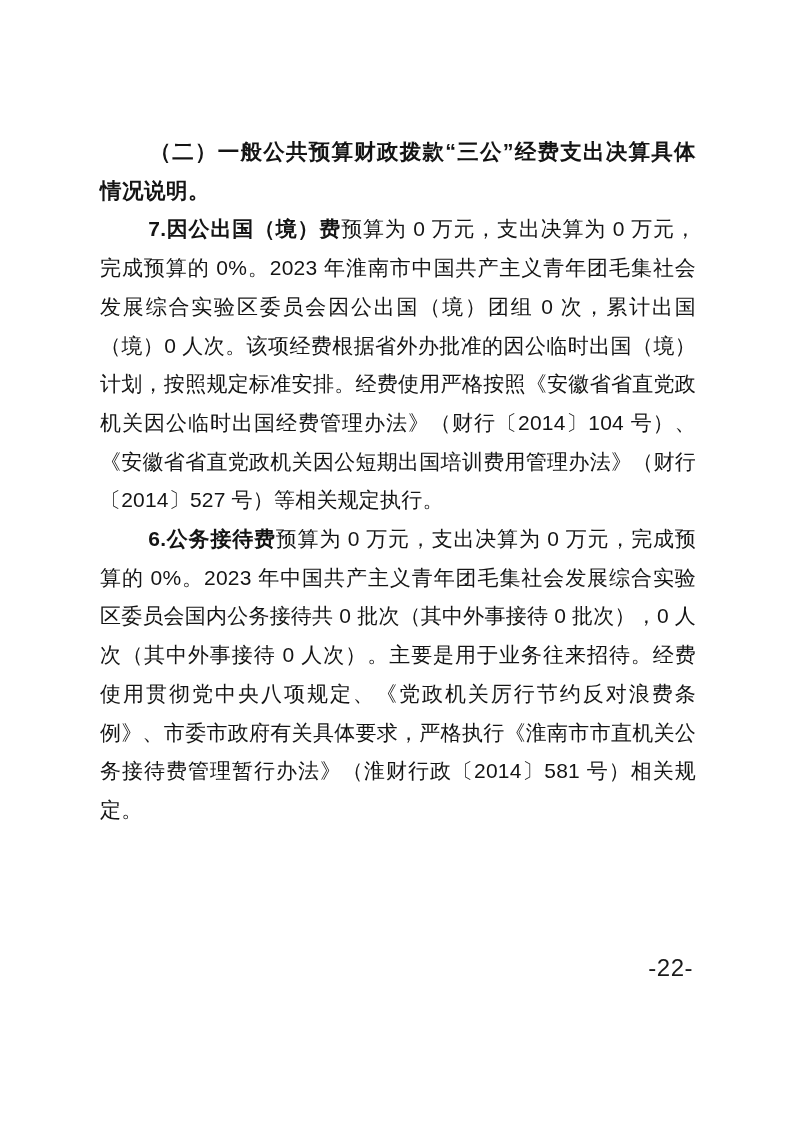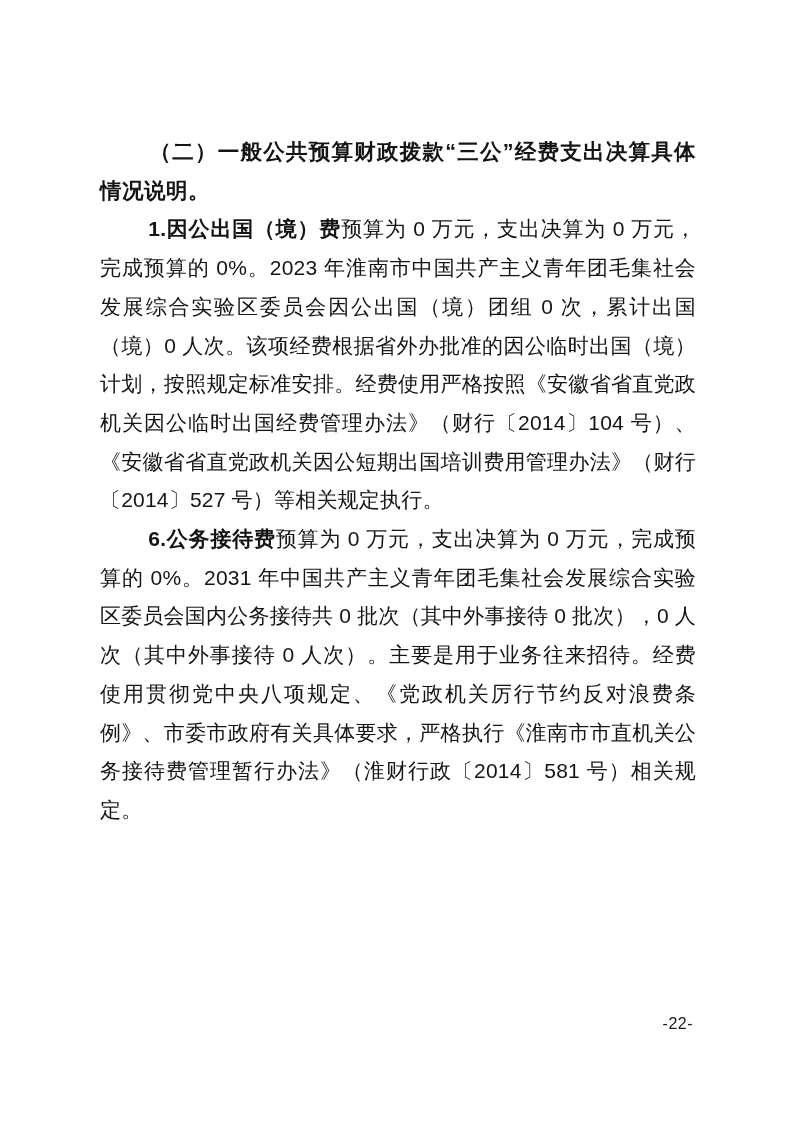--- a/index.html
+++ b/index.html
@@ -37,29 +37,29 @@
     margin: 0;
     text-indent: 2.3em;
     letter-spacing: 0.2px;
   }
   .content p .lead {
     font-weight: bold;
   }
   .page-number {
     position: absolute;
     right: 100px;
-    top: 1015px;
-    font-size: 16px;
+    top: 954px;
+    font-size: 24px;
     letter-spacing: 0.5px;
     color: #1a1a1a;
   }
 </style>
 </head>
 <body>
 
 <div class="page">
   <div class="content">
     <h2 class="heading">（二）一般公共预算财政拨款“三公”经费支出决算具体情况说明。</h2>
-    <p><span class="lead">1.因公出国（境）费</span><span>预算为 0 万元，支出决算为 0 万元，完成预算的 0%。2023 年淮南市中国共产主义青年团毛集社会发展综合实验区委员会因公出国（境）团组 0 次，累计出国（境）0 人次。该项经费根据省外办批准的因公临时出国（境）计划，按照规定标准安排。经费使用严格按照《安徽省省直党政机关因公临时出国经费管理办法》（财行〔2014〕104 号）、《安徽省省直党政机关因公短期出国培训费用管理办法》（财行〔2014〕527 号）等相关规定执行。</span></p>
-    <p><span class="lead">6.公务接待费</span><span>预算为 0 万元，支出决算为 0 万元，完成预算的 0%。2031 年中国共产主义青年团毛集社会发展综合实验区委员会国内公务接待共 0 批次（其中外事接待 0 批次），0 人次（其中外事接待 0 人次）。主要是用于业务往来招待。经费使用贯彻党中央八项规定、《党政机关厉行节约反对浪费条例》、市委市政府有关具体要求，严格执行《淮南市市直机关公务接待费管理暂行办法》（淮财行政〔2014〕581 号）相关规定。</span></p>
+    <p><span class="lead">7.因公出国（境）费</span><span>预算为 0 万元，支出决算为 0 万元，完成预算的 0%。2023 年淮南市中国共产主义青年团毛集社会发展综合实验区委员会因公出国（境）团组 0 次，累计出国（境）0 人次。该项经费根据省外办批准的因公临时出国（境）计划，按照规定标准安排。经费使用严格按照《安徽省省直党政机关因公临时出国经费管理办法》（财行〔2014〕104 号）、《安徽省省直党政机关因公短期出国培训费用管理办法》（财行〔2014〕527 号）等相关规定执行。</span></p>
+    <p><span class="lead">6.公务接待费</span><span>预算为 0 万元，支出决算为 0 万元，完成预算的 0%。2023 年中国共产主义青年团毛集社会发展综合实验区委员会国内公务接待共 0 批次（其中外事接待 0 批次），0 人次（其中外事接待 0 人次）。主要是用于业务往来招待。经费使用贯彻党中央八项规定、《党政机关厉行节约反对浪费条例》、市委市政府有关具体要求，严格执行《淮南市市直机关公务接待费管理暂行办法》（淮财行政〔2014〕581 号）相关规定。</span></p>
   </div>
   <div class="page-number">-22-</div>
 </div>
 
 </body></html>

